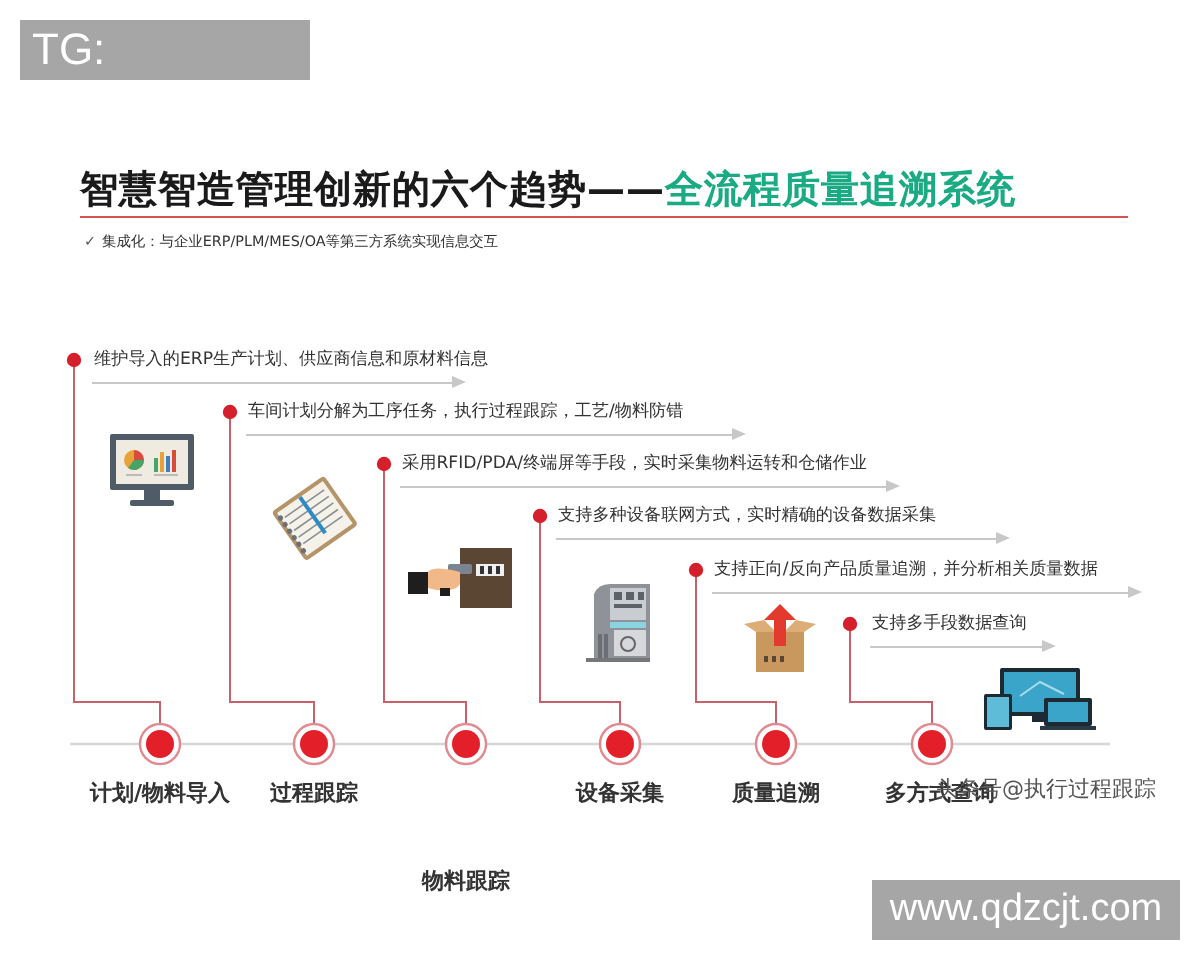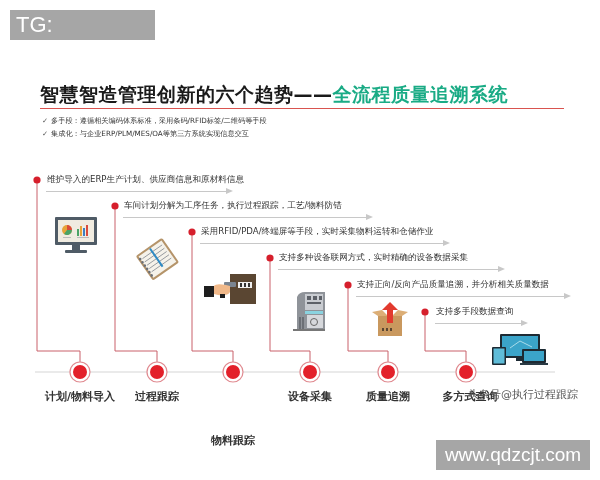--- a/index.html
+++ b/index.html
@@ -27,21 +27,20 @@
 <body>
 
 <div class="wm-top">TG: MYYJJPP</div>
 
 <div class="title">
   <span>智慧智造管理创新的六个趋势——</span><span class="accent">全流程质量追溯系统</span>
 </div>
 <div class="title-rule"></div>
 
 <div class="bullets">
-  <div class="row"><span class="check">✓</span><span>多手段：遵循相关编码体系标准，采用条码/RFID标签/二维码等手段</span></div>
   <div class="row"><span class="check">✓</span><span>集成化：与企业ERP/PLM/MES/OA等第三方系统实现信息交互</span></div>
 </div>
 
 <svg class="lines" width="600" height="480">
 
   <line x1="35" y1="372" x2="555" y2="372" stroke="#d6d6d6" stroke-width="1.2"></line>
 
   <g fill="none" stroke="#c9606a" stroke-width="1">
     <polyline points="37,180 37,351 80,351 80,363"></polyline>
     <polyline points="115,206 115,351 157,351 157,363"></polyline>

